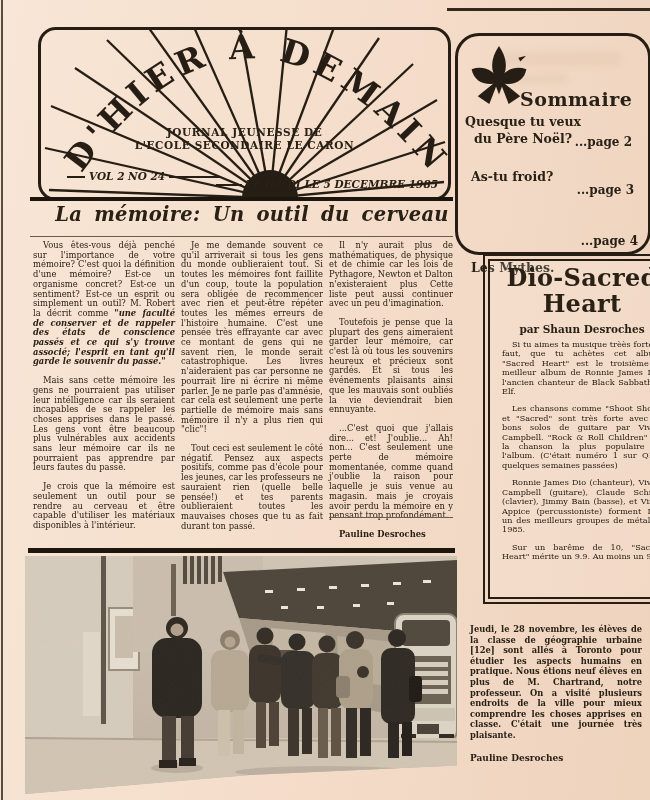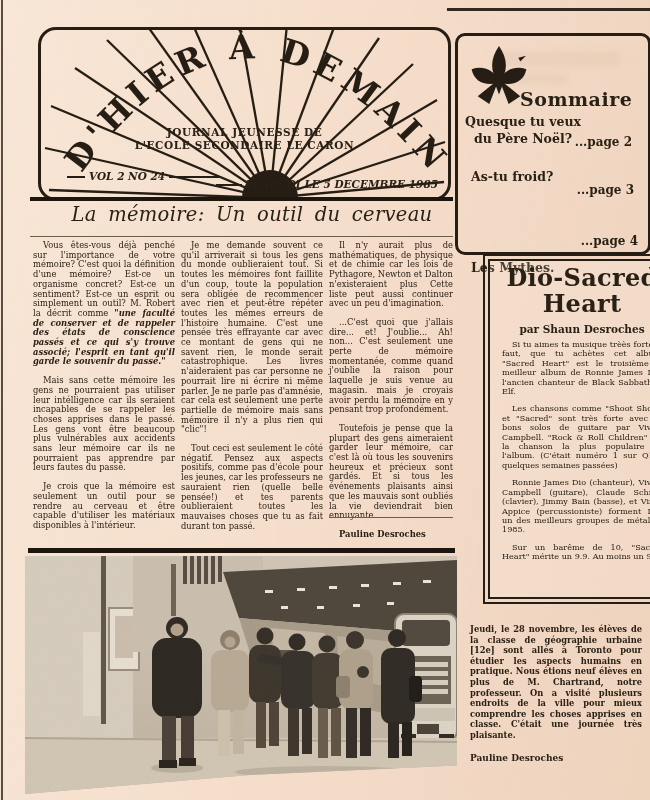--- a/index.html
+++ b/index.html
@@ -20,33 +20,33 @@
   .mast-sub{position:absolute;left:0;right:0;top:96px;text-align:center;
     font-weight:bold;font-size:10.5px;line-height:12.5px;letter-spacing:.6px;}
   .mast-vol{position:absolute;left:48px;bottom:16px;font-style:italic;font-weight:bold;font-size:10.5px;}
   .mast-vol::before{content:"";position:absolute;left:-22px;top:6px;width:18px;height:1.6px;background:#261e14;}
   .mast-vol::after{content:"";position:absolute;right:-56px;top:6px;width:52px;height:1.6px;background:#261e14;}
   .mast-date{position:absolute;right:10px;bottom:8px;font-style:italic;font-weight:bold;font-size:10.5px;}
   .mast-date::before{content:"";position:absolute;left:-30px;top:6px;width:26px;height:1.6px;background:#261e14;}
 
   
   .sommaire{position:absolute;left:455px;top:33px;width:190px;height:216px;
-    border:3.5px solid #261e14;border-radius:10px;}
+    border:3.5px solid #261e14;border-radius:24px;}
   .trillium{position:absolute;left:12px;top:10px;}
   .som-title{position:absolute;left:62px;top:52px;font-weight:bold;font-size:19px;letter-spacing:.5px;}
   .som-label{position:absolute;font-weight:bold;font-size:12.5px;line-height:17px;white-space:pre-line;text-align:center;}
   .som-page{position:absolute;font-weight:bold;font-size:12px;}
   .som-l1{left:7px;top:77px;}   .som-p1{right:16px;top:99px;}
   .som-l2{left:13px;top:132px;} .som-p2{right:14px;top:147px;}
   .som-l3{left:13px;top:184px;margin-top:39px;} .som-p3{right:10px;top:198px;}
 
   
   .rule-head-top{position:absolute;left:30px;top:197px;width:423px;height:4px;background:#1d160e;}
   .headline{position:absolute;left:52px;top:203px;width:400px;margin:0;
-    font-size:19.5px;font-weight:normal;font-style:italic;letter-spacing:.3px;word-spacing:5px;text-align:center;}
+    font-size:19.5px;font-weight:bold;font-style:italic;letter-spacing:.3px;word-spacing:5px;text-align:center;}
   .rule-head-bot{position:absolute;left:30px;top:236px;width:423px;height:1px;background:#6b5d4c;}
 
   .col{position:absolute;top:241px;}
   .col p{margin:0 0 9px;text-align:justify;font-size:8.4px;line-height:9.7px;text-indent:10px;}
   .col-1{left:33px;width:142px;}
   .col-2{left:181px;width:142px;}
   .col-3{left:329px;width:124px;}
   .quote{font-style:italic;font-weight:bold;}
   .byline{font-weight:bold;font-size:10px;margin-top:4px;text-indent:0;}
   .rule-col3{position:absolute;left:329px;top:517px;width:124px;height:1px;background:#6b5d4c;}
@@ -145,22 +145,22 @@
     <p>Je crois que la mémoire est seulement un outil pour se rendre au cerveau et être capable d'utiliser les matériaux disponibles à l'intérieur.</p>
   </div>
 
   <div class="col col-2">
     <p>Je me demande souvent ce qu'il arriverait si tous les gens du monde oublieraient tout. Si toutes les mémoires font faillite d'un coup, toute la population sera obligée de recommencer avec rien et peut-être répéter toutes les mêmes erreurs de l'histoire humaine.  C'est une pensée très effrayante car avec ce montant de gens qui ne savent rien, le monde serait catastrophique.  Les livres n'aideraient pas car personne ne pourrait lire ni écrire ni même parler.  Je ne parle pas d'amnésie, car cela est seulement une perte partielle de mémoire mais sans mémoire il n'y a plus rien qui "clic"!</p>
     <p>Tout ceci est seulement le côté négatif.  Pensez aux aspects positifs, comme pas d'école pour les jeunes, car les professeurs ne sauraient rien (quelle belle pensée!) et tes parents oublieraient toutes les mauvaises choses que tu as fait durant ton passé.</p>
   </div>
 
   <div class="col col-3">
     <p>Il n'y aurait plus de mathématiques, de physique et de chimie  car les lois de Pythagore, Newton et Dalton n'existeraient plus Cette liste peut aussi continuer avec un peu d'imagination.</p>
+    <p>Toutefois je pense que la plupart des gens aimeraient garder leur mémoire, car c'est là où tous les souvenirs heureux et précieux sont gardés.  Et si tous les événements plaisants ainsi que les mauvais sont oubliés la vie deviendrait bien ennuyante.</p>
     <p>...C'est quoi que j'allais dire... et! J'oublie... Ah! non... C'est seulement une perte de mémoire momentanée, comme quand j'oublie la raison pour laquelle je suis venue au magasin. mais je croyais avoir perdu la mémoire en y pensant trop profondément.</p>
-    <p>Toutefois je pense que la plupart des gens aimeraient garder leur mémoire, car c'est là où tous les souvenirs heureux et précieux sont gardés.  Et si tous les événements plaisants ainsi que les mauvais sont oubliés la vie deviendrait bien ennuyante.</p>
     <p class="byline">Pauline Desroches</p>
   </div>
   <div class="rule-col3"></div>
 
   <div class="rule-photo"></div>
   <svg class="photo" viewBox="0 0 432 238">
     <defs>
       <linearGradient id="pbg" x1="0" y1="0" x2="0" y2="1">
         <stop offset="0" stop-color="#d2c7b8"></stop>
           <stop offset="1" stop-color="#c0b3a1"></stop>

